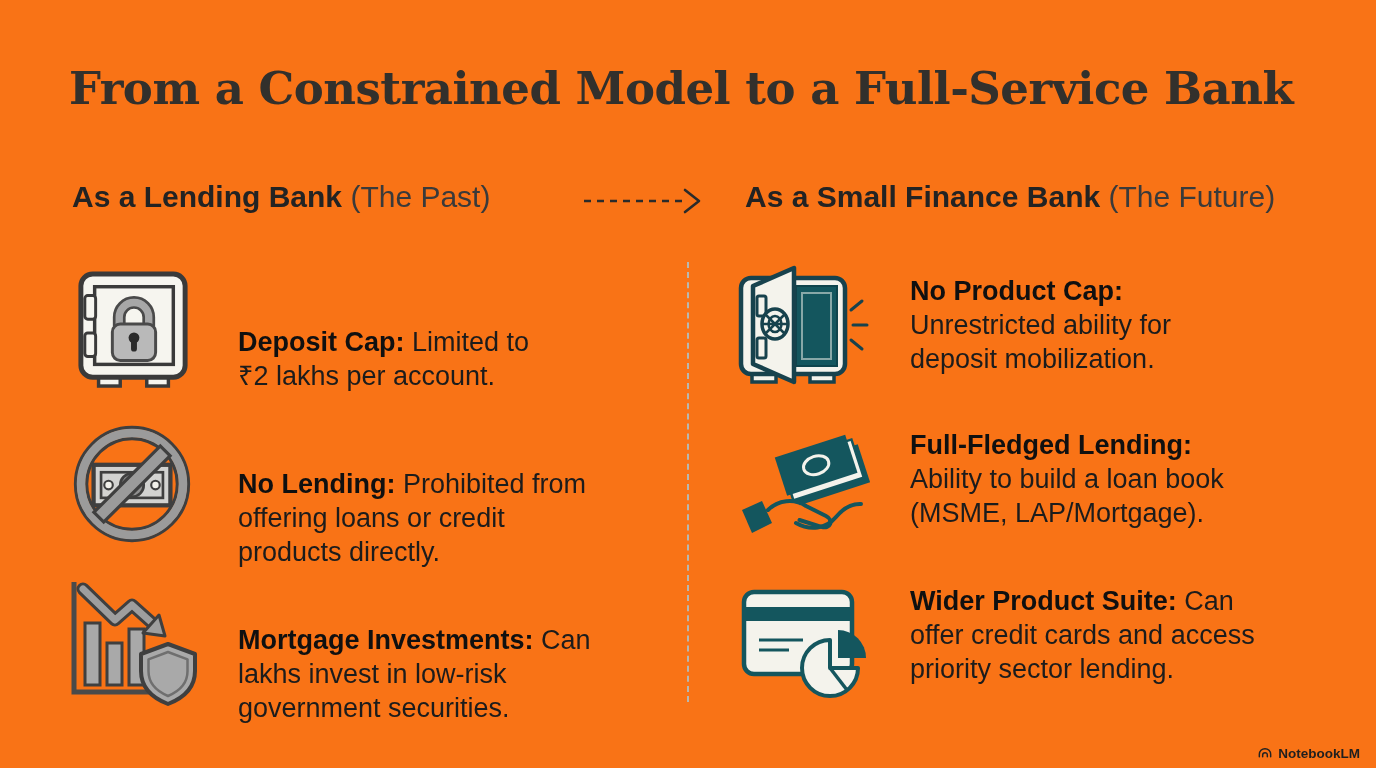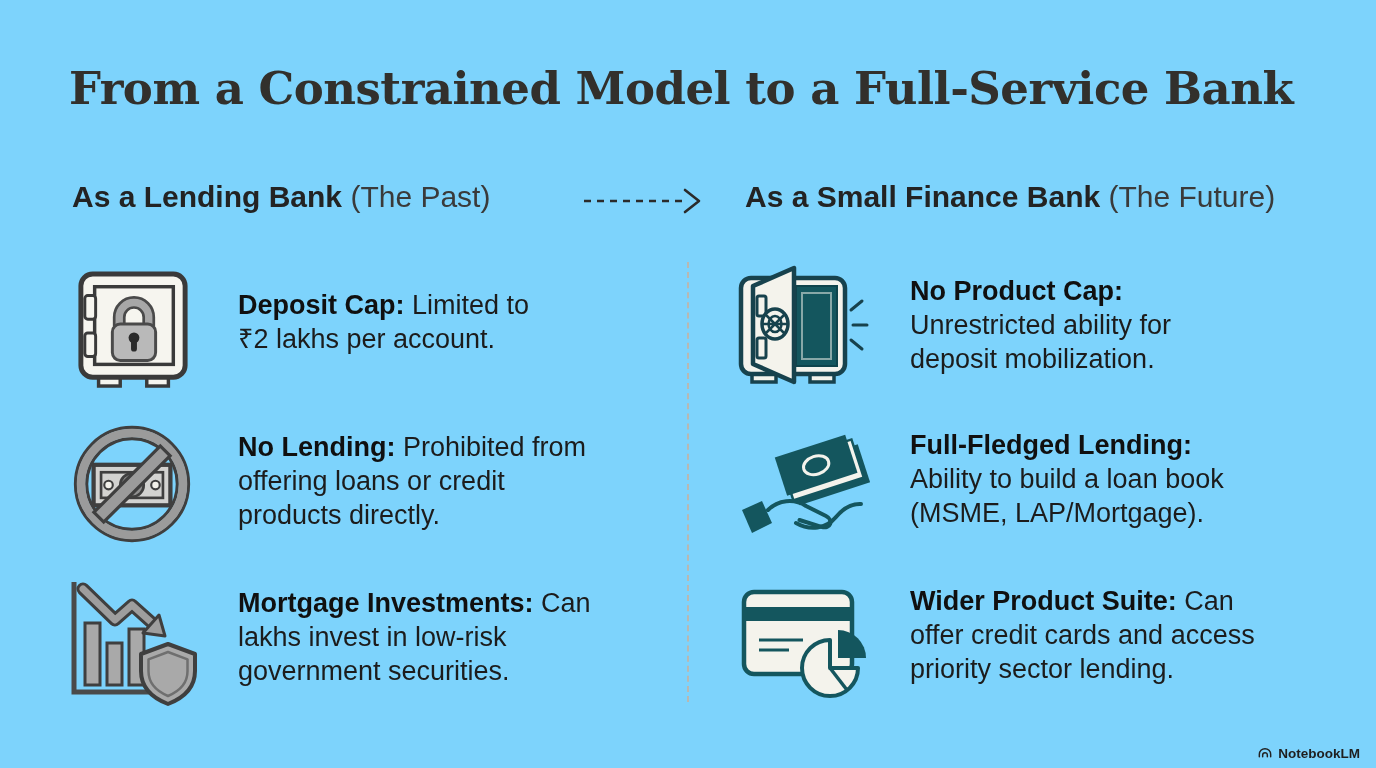--- a/index.html
+++ b/index.html
@@ -3,21 +3,21 @@
 <meta charset="utf-8">
 <style>
   html,body{margin:0;padding:0;}
   body{
     width:1376px;height:768px;
     font-family:"Liberation Sans", sans-serif;
     background:#e9e9e4;
   }
   #canvas{
     position:relative;width:1376px;height:768px;overflow:hidden;
-    background:#7dd3fc;
+    background:#f97316;
   }
   .abs{position:absolute;}
   .page-title{
     left:69px;top:62px;width:1250px;
     font-family:"DejaVu Serif","Liberation Serif",serif;
     font-weight:700;font-size:45px;letter-spacing:-0.5px;
     color:#32302c;white-space:nowrap;
   }
   .col-heading{
     top:180px;font-size:30px;font-weight:700;color:#232323;white-space:nowrap;
@@ -27,21 +27,21 @@
   .heading-future{left:745px;}
   .divider{
     left:687px;top:262px;height:440px;width:0;
     border-left:2px dashed #b8b8b1;
   }
   .item-text{
     margin:0;font-size:27px;line-height:34px;color:#1c1c1c;
   }
   .item-text .lbl{font-weight:700;color:#101010;}
   .item-text .rest{white-space:pre-line;}
-  .ptext{width:400px;}
+  .ptext{width:400px;margin-top:37px;}
   .ftext{width:420px;}
   .footer{
     right:16px;bottom:7px;display:flex;align-items:flex-end;gap:5px;
   }
   .brand-label{font-size:13.5px;font-weight:600;color:#1f1f1f;}
 </style>
 </head>
 <body>
 
 <div id="canvas">

